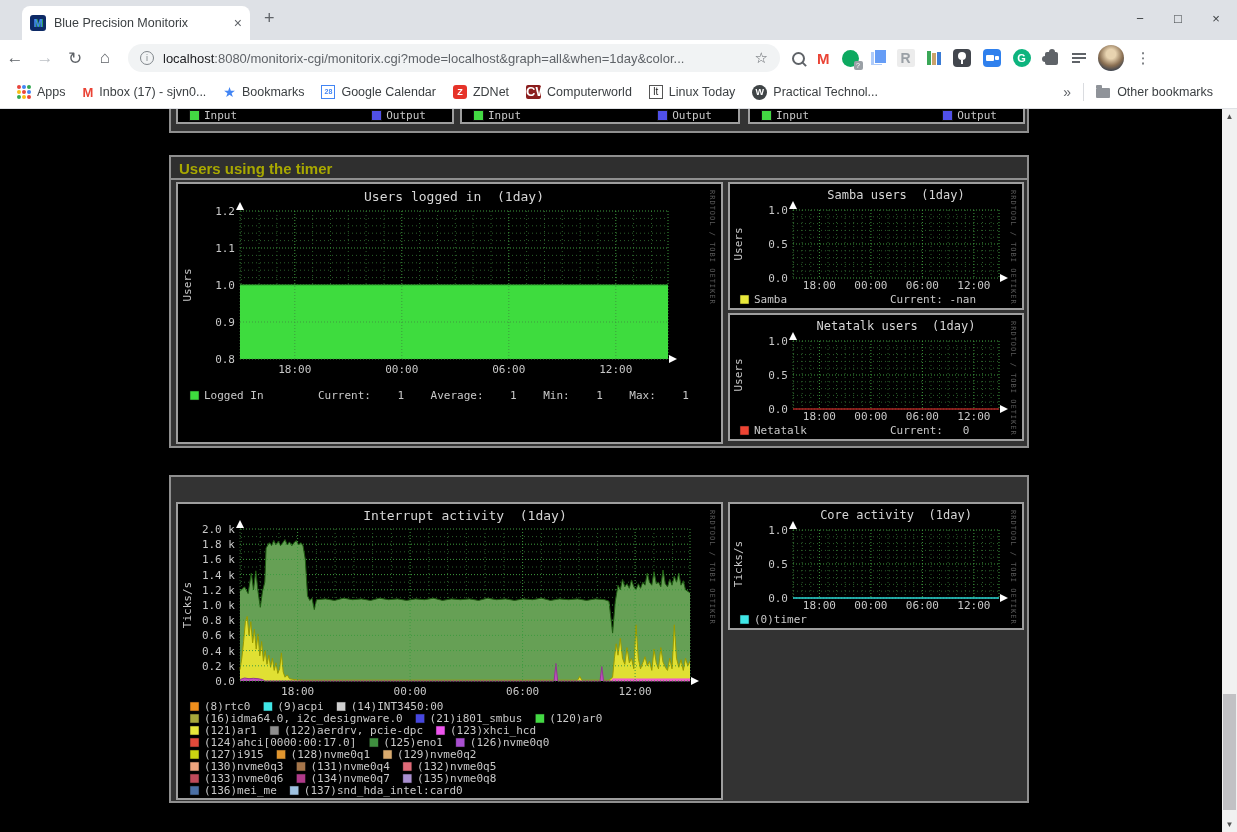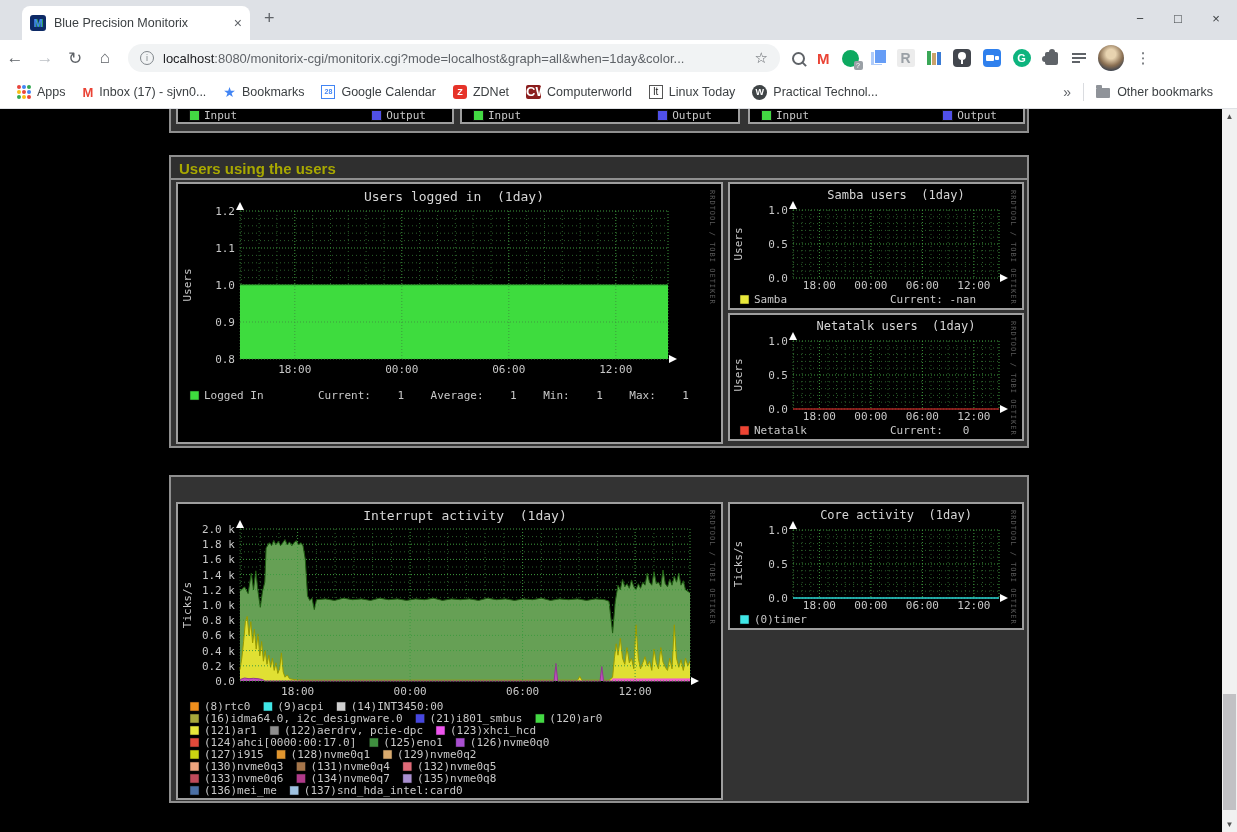--- a/index.html
+++ b/index.html
@@ -229,21 +229,21 @@
           <span>Input</span>
           <span class="mini-out">
               <span class="sq out-sq" style="background: rgb(80, 80, 232);"></span>
               <span>Output</span>
             </span>
         </div>
       </div>
     </div>
 
     <div class="section" style="top:46px;height:293px">
-      <div class="sec-header" style="color: rgb(168, 168, 0);">Users using the users</div>
+      <div class="sec-header" style="color: rgb(168, 168, 0);">Users using the timer</div>
       <div class="graph-panel" style="left:5px;top:25px;width:547px;height:262px">
           <svg width="543" height="258" font-family="DejaVu Sans Mono, monospace">
             <rect width="543" height="258" fill="#000"></rect>
             <line x1="62.0" y1="167.6" x2="490.0" y2="167.6" stroke="#2a5e2a" stroke-dasharray="1,3" stroke-width="1"></line>
             <line x1="62.0" y1="160.2" x2="490.0" y2="160.2" stroke="#2a5e2a" stroke-dasharray="1,3" stroke-width="1"></line>
             <line x1="62.0" y1="152.8" x2="490.0" y2="152.8" stroke="#2a5e2a" stroke-dasharray="1,3" stroke-width="1"></line>
             <line x1="62.0" y1="145.4" x2="490.0" y2="145.4" stroke="#2a5e2a" stroke-dasharray="1,3" stroke-width="1"></line>
             <line x1="62.0" y1="130.6" x2="490.0" y2="130.6" stroke="#2a5e2a" stroke-dasharray="1,3" stroke-width="1"></line>
             <line x1="62.0" y1="123.2" x2="490.0" y2="123.2" stroke="#2a5e2a" stroke-dasharray="1,3" stroke-width="1"></line>
             <line x1="62.0" y1="115.8" x2="490.0" y2="115.8" stroke="#2a5e2a" stroke-dasharray="1,3" stroke-width="1"></line>

